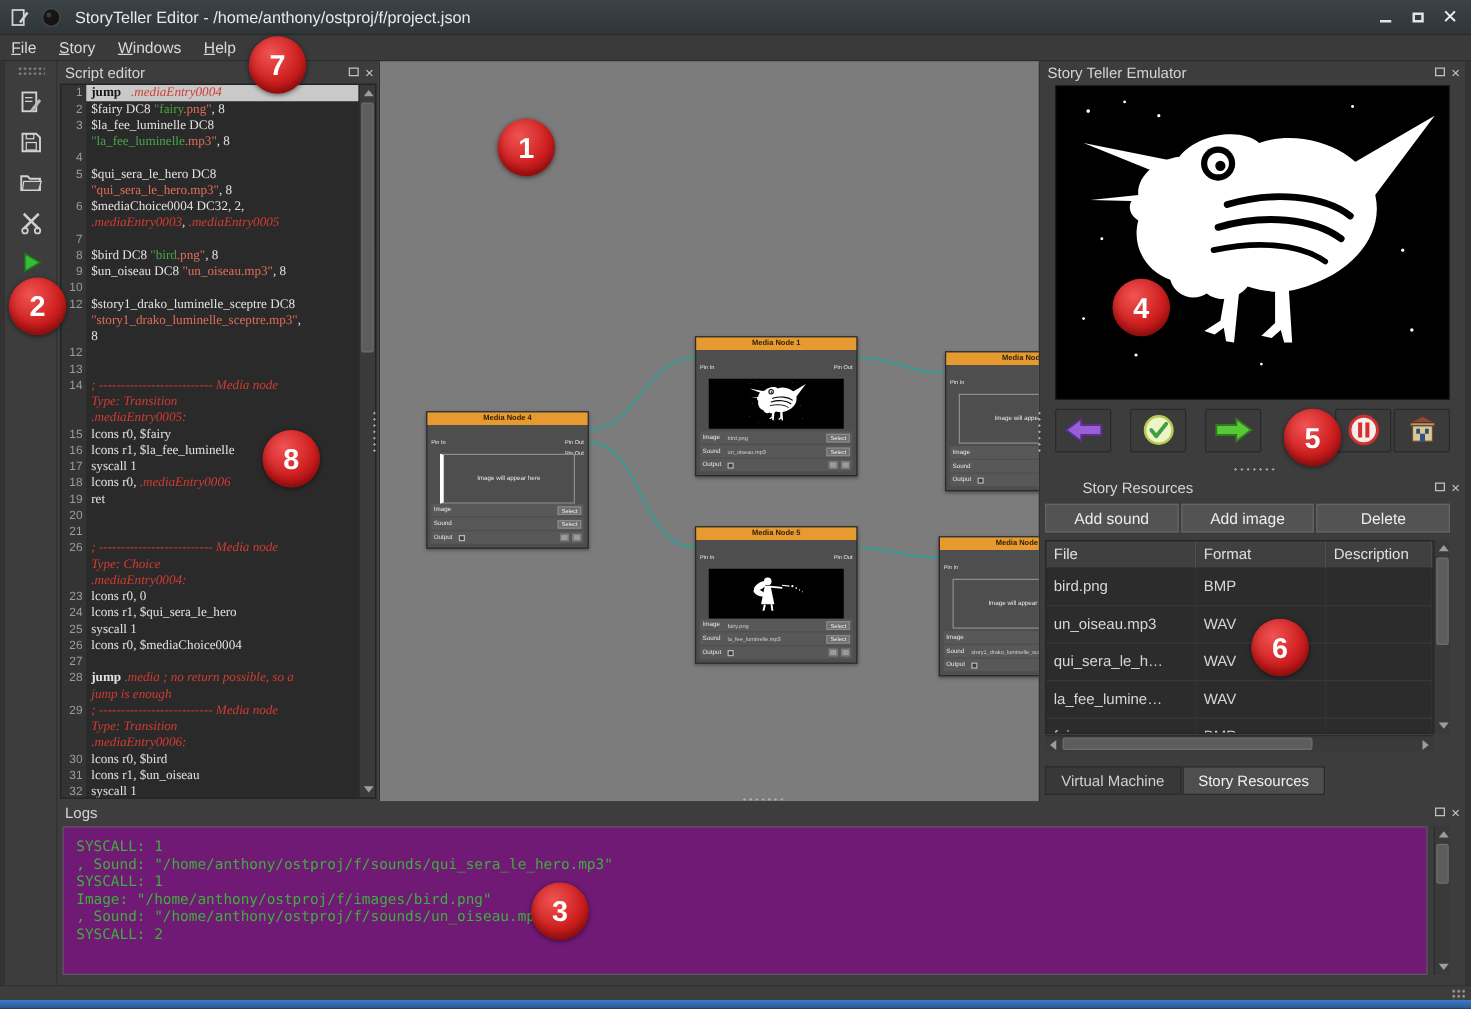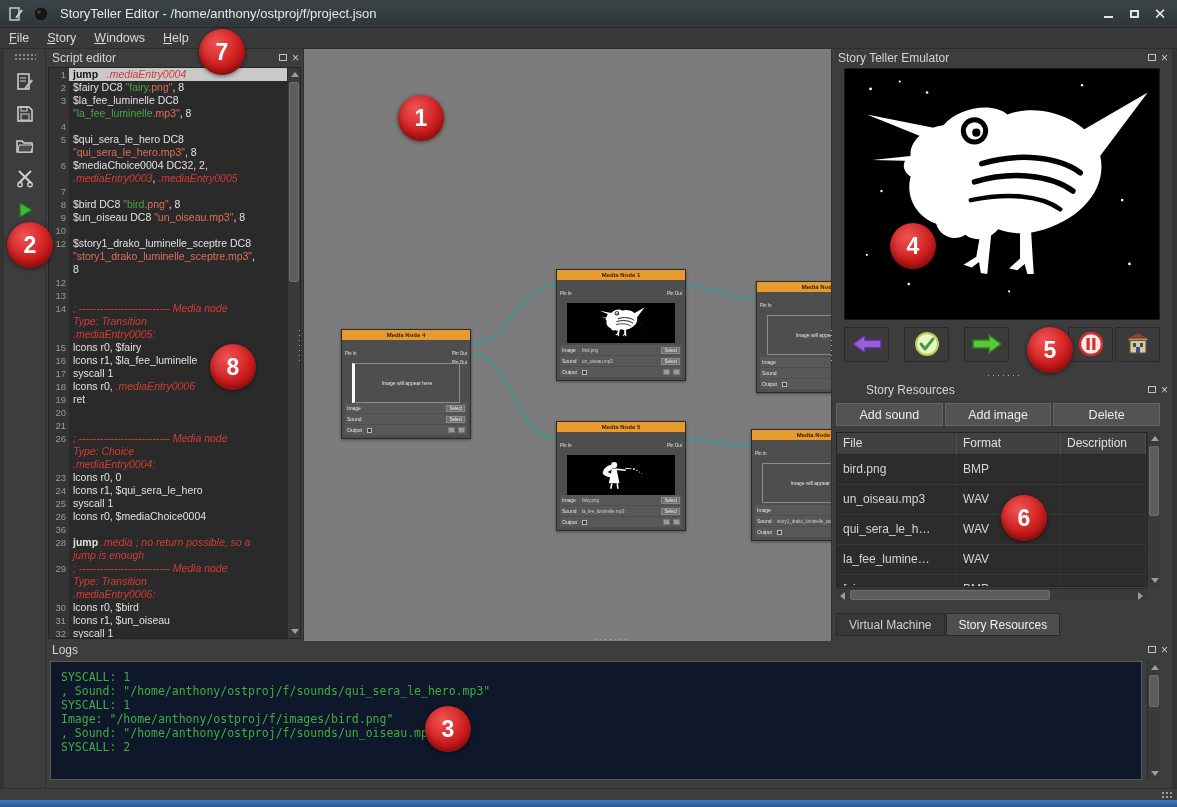--- a/index.html
+++ b/index.html
@@ -41,21 +41,21 @@
   .close-glyph{color:#c8c8c8;font-size:12px;line-height:1;}
 
   
   .script-dock{position:absolute;left:46px;top:49px;width:257px;height:592px;background:#3d3d3d;}
   .script-body{position:absolute;left:2px;top:18px;right:2px;bottom:2px;background:#2a2a2a;
                border:1px solid #242424;overflow:hidden;}
   .script-rows{position:absolute;left:0;top:0;right:13px;bottom:0;overflow:hidden;}
   .srow{height:13px;line-height:13px;font-size:10.5px;display:flex;white-space:pre;}
   .srow .ln{width:20px;flex:0 0 20px;background:#343434;color:#9b9b9b;text-align:right;
             padding-right:3px;font-size:9.5px;}
-  .srow .code{flex:1;padding-left:4px;color:#e2e2e2;overflow:hidden;}
+  .srow .code{flex:1;padding-left:4px;color:#e2e2e2;overflow:hidden;font-family:Liberation Serif, serif;}
   .srow.hl .code{background:#c9c9c9;color:#161616;}
   .tk-kw{font-weight:bold;}
   .tk-lbl{color:#d23c34;font-style:italic;}
   .tk-cmt{color:#d23c34;font-style:italic;}
   .tk-str{color:#47a547;}
   .tk-snd{color:#df6e59;}
 
   
   .scroll-v{position:absolute;width:13px;background:#3a3a3a;border-left:1px solid #2d2d2d;}
   .scroll-h{position:absolute;height:13px;background:#3a3a3a;border-top:1px solid #2d2d2d;}
@@ -114,21 +114,21 @@
              font-size:12px;color:#d6d6d6;padding:7px 6px 0 6px;overflow:hidden;white-space:nowrap;}
   .res-vscroll{right:12px;top:51px;height:155px;}
   .res-hscroll{left:4px;right:25px;top:207px;}
   .res-tabs{position:absolute;left:4px;top:232px;display:flex;}
   .tab{height:23px;padding:4px 12px 0 12px;font-size:12px;background:#383838;border:1px solid #2a2a2a;
        color:#d0d0d0;cursor:pointer;margin-right:1px;}
   .tab.active{background:#4e4e4e;color:#f0f0f0;}
 
   
   .logs-dock{position:absolute;left:46px;top:641px;width:1126px;height:147px;background:#3d3d3d;}
-  .logs-content{position:absolute;left:4px;top:20px;right:30px;bottom:8px;background:#0f172a;
+  .logs-content{position:absolute;left:4px;top:20px;right:30px;bottom:8px;background:#701a75;
                 border:1px solid #5a5a5a;padding:8px 10px;overflow:hidden;}
   .log-line{font-family:"DejaVu Sans Mono","Liberation Mono",monospace;font-size:11.5px;
             line-height:14px;color:#3fae3f;white-space:nowrap;}
   .logs-vscroll{right:12px;top:20px;bottom:8px;}
 
   
   .statusbar{position:absolute;left:0;right:0;top:788px;height:12px;background:#3d3d3d;border-top:1px solid #323232;}
   .grip{position:absolute;right:5px;top:2px;width:11px;height:9px;
         background-image:radial-gradient(#9a9a9a 1px,transparent 1.2px);background-size:4px 4px;}
   .bottom-strip{position:absolute;left:0;right:0;bottom:0;height:7px;background:linear-gradient(#3d7bc4,#28568f);}
@@ -261,21 +261,21 @@
           <div class="srow"><span class="ln">19</span><span class="code"><span class="tk-pl">ret</span></span></div>
           <div class="srow"><span class="ln">20</span><span class="code"></span></div>
           <div class="srow"><span class="ln">21</span><span class="code"></span></div>
           <div class="srow"><span class="ln">26</span><span class="code"><span class="tk-cmt">; -------------------------- Media node</span></span></div>
           <div class="srow"><span class="ln"></span><span class="code"><span class="tk-cmt">Type: Choice</span></span></div>
           <div class="srow"><span class="ln"></span><span class="code"><span class="tk-lbl">.mediaEntry0004:</span></span></div>
           <div class="srow"><span class="ln">23</span><span class="code"><span class="tk-pl">lcons r0, 0</span></span></div>
           <div class="srow"><span class="ln">24</span><span class="code"><span class="tk-pl">lcons r1, $qui_sera_le_hero</span></span></div>
           <div class="srow"><span class="ln">25</span><span class="code"><span class="tk-pl">syscall 1</span></span></div>
           <div class="srow"><span class="ln">26</span><span class="code"><span class="tk-pl">lcons r0, $mediaChoice0004</span></span></div>
-          <div class="srow"><span class="ln">36</span><span class="code"></span></div>
+          <div class="srow"><span class="ln">27</span><span class="code"></span></div>
           <div class="srow"><span class="ln">28</span><span class="code"><span class="tk-kw">jump</span><span class="tk-lbl"> .media </span><span class="tk-cmt">; no return possible, so a</span></span></div>
           <div class="srow"><span class="ln"></span><span class="code"><span class="tk-cmt">jump is enough</span></span></div>
           <div class="srow"><span class="ln">29</span><span class="code"><span class="tk-cmt">; -------------------------- Media node</span></span></div>
           <div class="srow"><span class="ln"></span><span class="code"><span class="tk-cmt">Type: Transition</span></span></div>
           <div class="srow"><span class="ln"></span><span class="code"><span class="tk-lbl">.mediaEntry0006:</span></span></div>
           <div class="srow"><span class="ln">30</span><span class="code"><span class="tk-pl">lcons r0, $bird</span></span></div>
           <div class="srow"><span class="ln">31</span><span class="code"><span class="tk-pl">lcons r1, $un_oiseau</span></span></div>
           <div class="srow"><span class="ln">32</span><span class="code"><span class="tk-pl">syscall 1</span></span></div>
         </div>
       <div class="scroll-v" style="right:0;top:0;bottom:0;">

